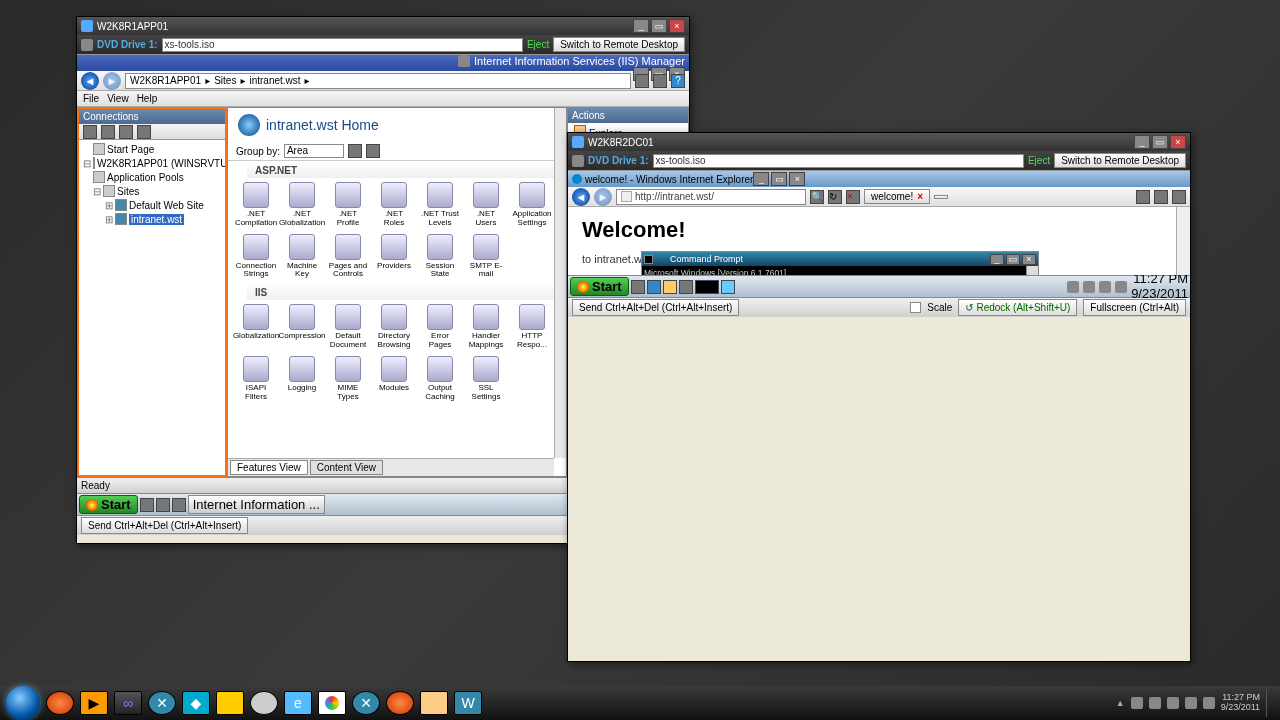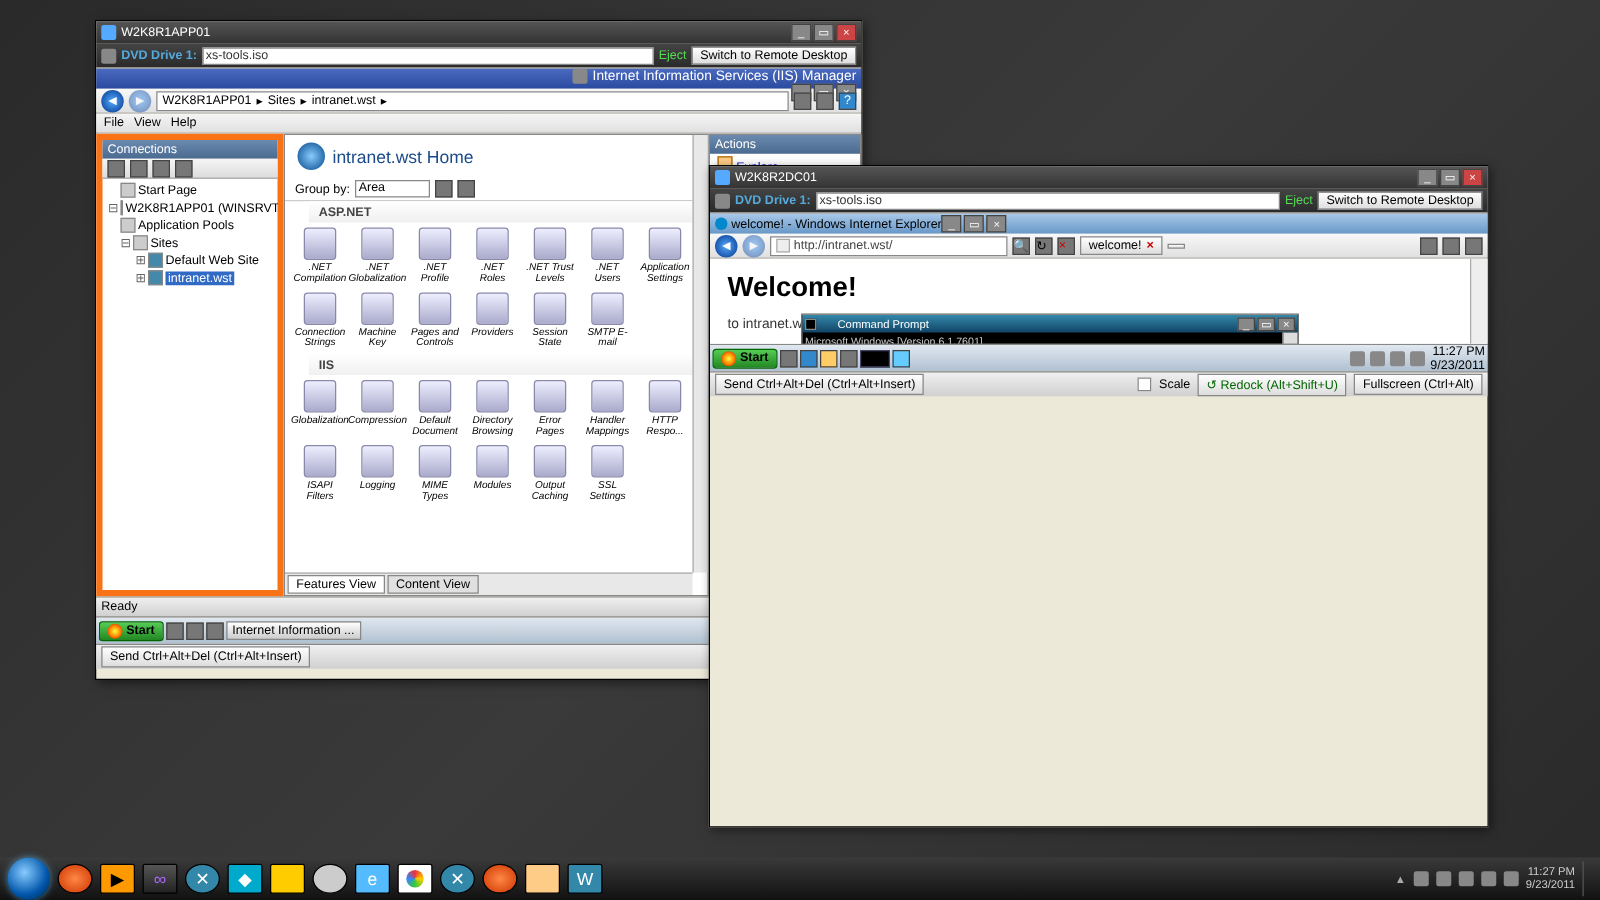--- a/index.html
+++ b/index.html
@@ -17,44 +17,44 @@
 .dvd-label{color:#5ad;font-weight:bold;}
 .dvd-drop{flex:1;background:#fff;border:1px solid #888;height:14px;font-size:10px;padding:0 2px;display:flex;align-items:center;color:#333;}
 .btn-small{background:linear-gradient(#fff,#ddd);border:1px solid #888;padding:1px 6px;font-size:10px;cursor:pointer;}
 .app-title{background:linear-gradient(#4a6abf,#2a4a9f);color:#fff;height:16px;font-size:11px;display:flex;align-items:flex-end;padding:0 4px;justify-content:space-between;flex-direction:column;}
 .nav-row{height:20px;background:linear-gradient(#f8f8f8,#e0e0e0);border-bottom:1px solid #aaa;display:flex;align-items:center;padding:0 4px;font-size:10px;gap:4px;}
 .nav-circle{width:18px;height:18px;border-radius:50%;background:radial-gradient(#5af,#038);display:flex;align-items:center;justify-content:center;color:#fff;font-size:11px;}
 .breadcrumb{flex:1;background:#fff;border:1px solid #888;height:16px;display:flex;align-items:center;padding:0 4px;gap:4px;font-size:10px;}
 .menurow{height:16px;background:linear-gradient(#f5f5f5,#e0e0e0);display:flex;gap:8px;padding:0 6px;font-size:10px;align-items:center;border-bottom:1px solid #aaa;}
 .panel-header{background:linear-gradient(#6a8ab0,#4a6a90);color:#fff;font-size:10px;padding:2px 4px;}
 .iis-body{display:flex;height:calc(100% - 128px);}
-.conn-panel{width:150px;background:#fff;border:5px solid #f97316;display:flex;flex-direction:column;}
+.conn-panel{width:150px;background:#fff;border:2px solid #f97316;display:flex;flex-direction:column;}
 .tree{font-size:10px;padding:2px;overflow:auto;flex:1;}
 .tree-item{padding:1px 2px;display:flex;align-items:center;gap:2px;white-space:nowrap;}
 .tree-indent1{padding-left:12px;}
 .tree-indent2{padding-left:24px;}
 .tree-sel{background:#316ac5;color:#fff;}
 .tree-bullet{width:8px;display:inline-block;text-align:center;color:#666;}
 .ti{width:12px;height:12px;background:#ccc;border:1px solid #888;display:inline-block;}
 .center{flex:1;background:#fff;border:1px solid #888;display:flex;flex-direction:column;position:relative;}
 .page-title{font-size:14px;padding:6px 10px;display:flex;align-items:center;gap:6px;color:#1a4a8a;}
 .home-icon{width:22px;height:22px;border-radius:50%;background:radial-gradient(#8cf,#048);}
 .groupby{display:flex;align-items:center;gap:4px;font-size:10px;padding:2px 8px;border-bottom:1px solid #ccc;}
 .gb-sel{border:1px solid #888;background:#fff;padding:0 2px;min-width:60px;height:14px;}
 .section-label{font-size:10px;font-weight:bold;color:#444;padding:4px 8px 2px;background:linear-gradient(#fff,#f0f0f0);margin-left:19px;}
 .icon-grid{display:flex;flex-wrap:wrap;padding:2px 6px;gap:2px;}
-.app-icon{width:44px;display:flex;flex-direction:column;align-items:center;text-align:center;font-size:8px;line-height:1.1;padding:2px;cursor:pointer;font-style:italic;}
+.app-icon{width:44px;display:flex;flex-direction:column;align-items:center;text-align:center;font-size:8px;line-height:1.1;padding:2px;cursor:pointer;}
 .app-icon .shape{width:26px;height:26px;background:linear-gradient(#eef,#aac);border:1px solid #88a;margin-bottom:2px;border-radius:3px;}
 .bottom-tabs{position:absolute;bottom:0;left:0;right:12px;height:18px;background:#e8e8e8;border-top:1px solid #aaa;display:flex;align-items:center;font-size:10px;}
 .btab{border:1px solid #888;padding:1px 6px;background:#fff;margin-left:2px;}
 .btab.inactive{background:#e0e0e0;}
 .actions-panel{width:122px;background:#fff;border:1px solid #888;font-size:10px;}
 .act-link{color:#00c;padding:2px 6px;cursor:pointer;}
 .statusbar{height:16px;background:linear-gradient(#f0f0f0,#d0d0d0);font-size:10px;padding:0 4px;display:flex;align-items:center;border-top:1px solid #888;}
-.taskbar{height:22px;background:linear-gradient(#e0e8f0,#b0c0d0);display:flex;align-items:center;padding:0 2px;font-size:10px;gap:2px;border-top:1px solid #888;}
+.taskbar{height:22px;background:linear-gradient(#e0e8f0,#b0c0d0);display:flex;align-items:center;padding:0 2px;font-size:13px;gap:2px;border-top:1px solid #888;}
 .start-btn{background:linear-gradient(#5c5,#282);color:#000;border:1px solid #060;padding:1px 6px;font-weight:bold;display:flex;align-items:center;gap:3px;border-radius:3px;}
 .start-orb{width:12px;height:12px;border-radius:50%;background:radial-gradient(#ff4,#f80,#c00);}
 .tb-task{background:linear-gradient(#fff,#ccc);border:1px solid #888;padding:1px 4px;}
 .tb-task.pressed{background:#aac;border-color:#446;}
 .bottombar{height:20px;background:linear-gradient(#f0f0f0,#d0d0d0);border-top:1px solid #888;display:flex;align-items:center;padding:0 4px;font-size:10px;justify-content:space-between;}
 .bb-btn{background:linear-gradient(#fff,#ddd);border:1px solid #888;padding:2px 6px;font-size:10px;}
 .bb-green{color:#060;}
 
 .ie-title{background:linear-gradient(#a8c8e8,#6898c8);height:16px;font-size:10px;display:flex;align-items:center;justify-content:flex-start;padding:0 4px;}
 .ie-addr{flex:1;background:#fff;border:1px solid #888;height:16px;padding:0 4px;font-size:10px;display:flex;align-items:center;color:#444;}

